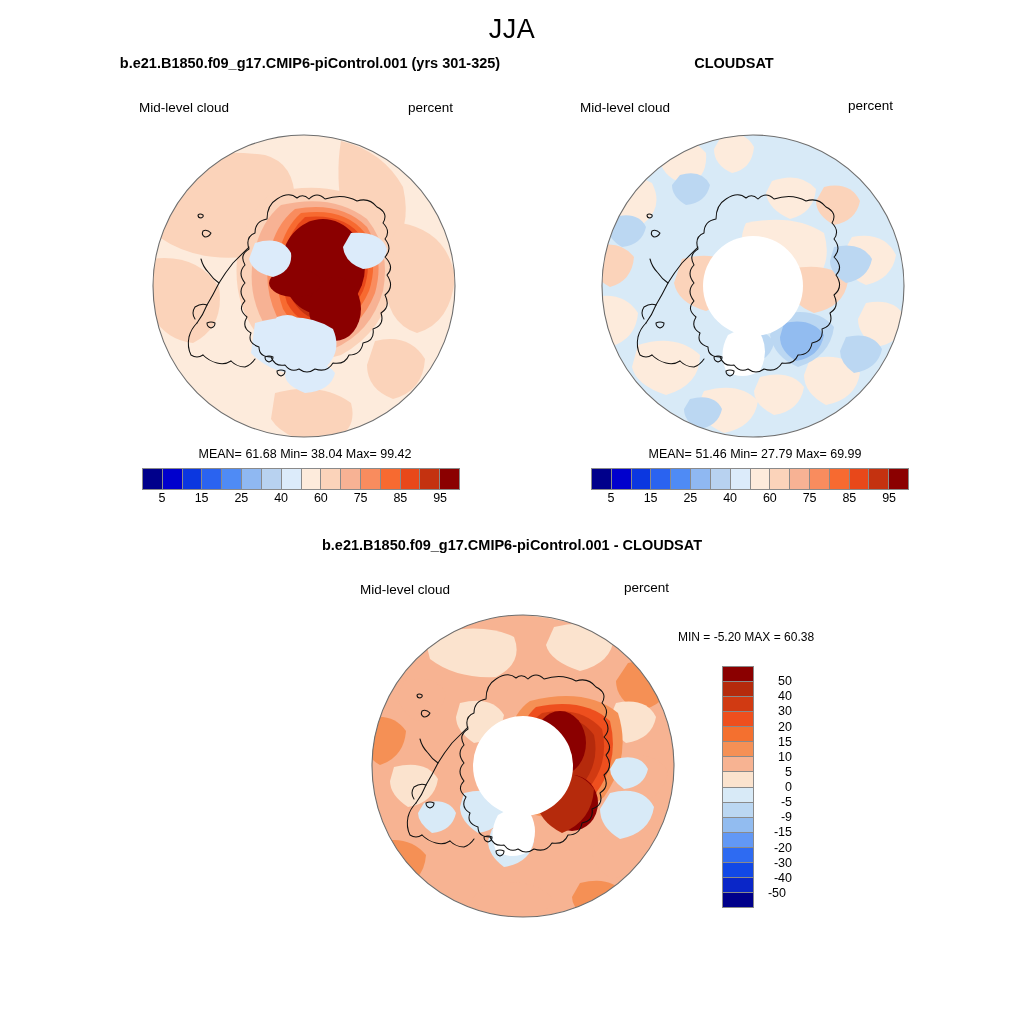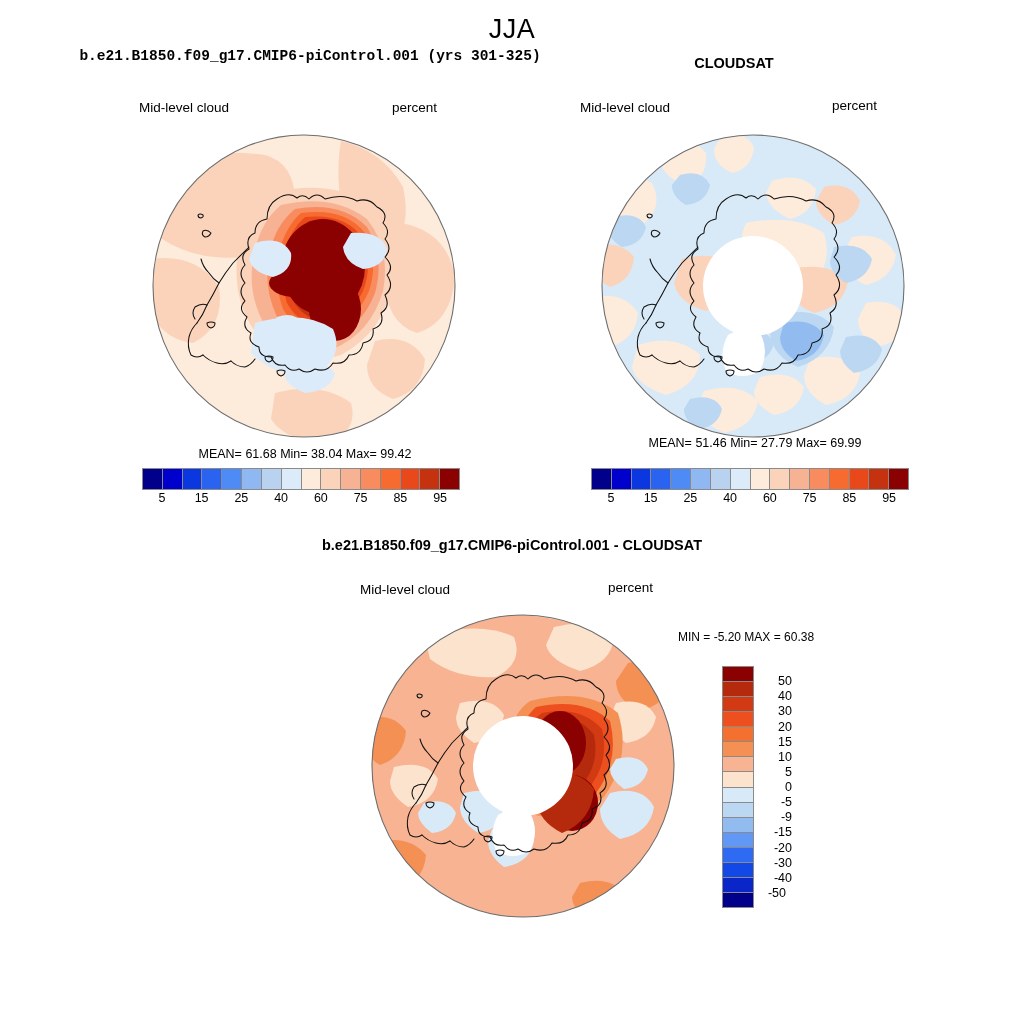--- a/index.html
+++ b/index.html
@@ -23,21 +23,21 @@
     text-align: center;
     font-size: 27px;
     letter-spacing: 0.5px;
   }
   .panel-title {
     font-size: 14.5px;
     font-weight: bold;
     text-align: center;
   }
   .field-label { font-size: 13.5px; }
-  .units-label { font-size: 13.5px; }
+  .units-label { font-size: 13.5px; margin-left: 16px; }
   .stats-label { font-size: 12.5px; text-align: center; }
   .minmax-label { font-size: 12px; }
 
   .cbar-h {
     display: flex;
     border: 1px solid #8a8a8a;
     box-sizing: border-box;
     height: 22px;
   }
   .cbar-h .seg {
@@ -95,21 +95,21 @@
     fill: none;
     stroke: #6e6e6e;
     stroke-width: 1.1;
   }
 </style>
 </head>
 <body>
 
 <div class="abs season-title">JJA</div>
 
-<div class="abs panel-title" style="left:20px; top:48px; width:580px;font-family:Liberation Mono, monospace;">b.e21.B1850.f09_g17.CMIP6-piControl.001 (yrs 301-325)</div>
+<div class="abs panel-title" style="left:20px; top:55px; width:580px;">b.e21.B1850.f09_g17.CMIP6-piControl.001 (yrs 301-325)</div>
 <div class="abs field-label" style="left:139px; top:100px;">Mid-level cloud</div>
 <div class="abs units-label" style="left:392px; top:100px;">percent</div>
 
 <div class="abs" style="left:145px; top:127px;">
   <svg width="318" height="318" viewBox="0 0 318 318">
     <defs>
       <clipPath id="clipM">
           <circle cx="159" cy="159" r="151"></circle>
         </clipPath>
       <radialGradient id="gM" cx="56%" cy="48%" r="62%">
@@ -258,21 +258,21 @@
       <path class="coast" d="M66 106 Q62 102 58 104 Q56 108 60 110 Q64 110 66 106 Z"></path>
       <path class="coast" d="M58 88 Q55 86 53 88 Q53 91 56 91 Q59 90 58 88 Z"></path>
       <path class="coast" d="M70 196 Q66 194 62 196 Q62 200 66 201 Q70 200 70 196 Z"></path>
       <path class="coast" d="M128 230 Q124 228 120 230 Q120 234 124 235 Q128 234 128 230 Z"></path>
       <path class="coast" d="M140 244 Q136 242 132 244 Q132 248 136 249 Q140 248 140 244 Z"></path>
     </g>
     <circle class="rim" cx="159" cy="159" r="151"></circle>
   </svg>
 </div>
 
-<div class="abs stats-label" style="left:590px; top:436px; width:330px;">MEAN=  51.46  Min=  27.79  Max=  69.99</div>
+<div class="abs stats-label" style="left:590px; top:447px; width:330px;">MEAN=  51.46  Min=  27.79  Max=  69.99</div>
 
 <div class="abs" style="left:591px; top:468px; width:318px;">
   <div class="cbar-h">
       <div class="seg" style="background: rgb(0, 0, 139);"></div>
       <div class="seg" style="background: rgb(0, 0, 205);"></div>
       <div class="seg" style="background: rgb(11, 55, 224);"></div>
       <div class="seg" style="background: rgb(42, 99, 240);"></div>
       <div class="seg" style="background: rgb(79, 139, 245);"></div>
       <div class="seg" style="background: rgb(143, 184, 242);"></div>
       <div class="seg" style="background: rgb(184, 210, 240);"></div>

